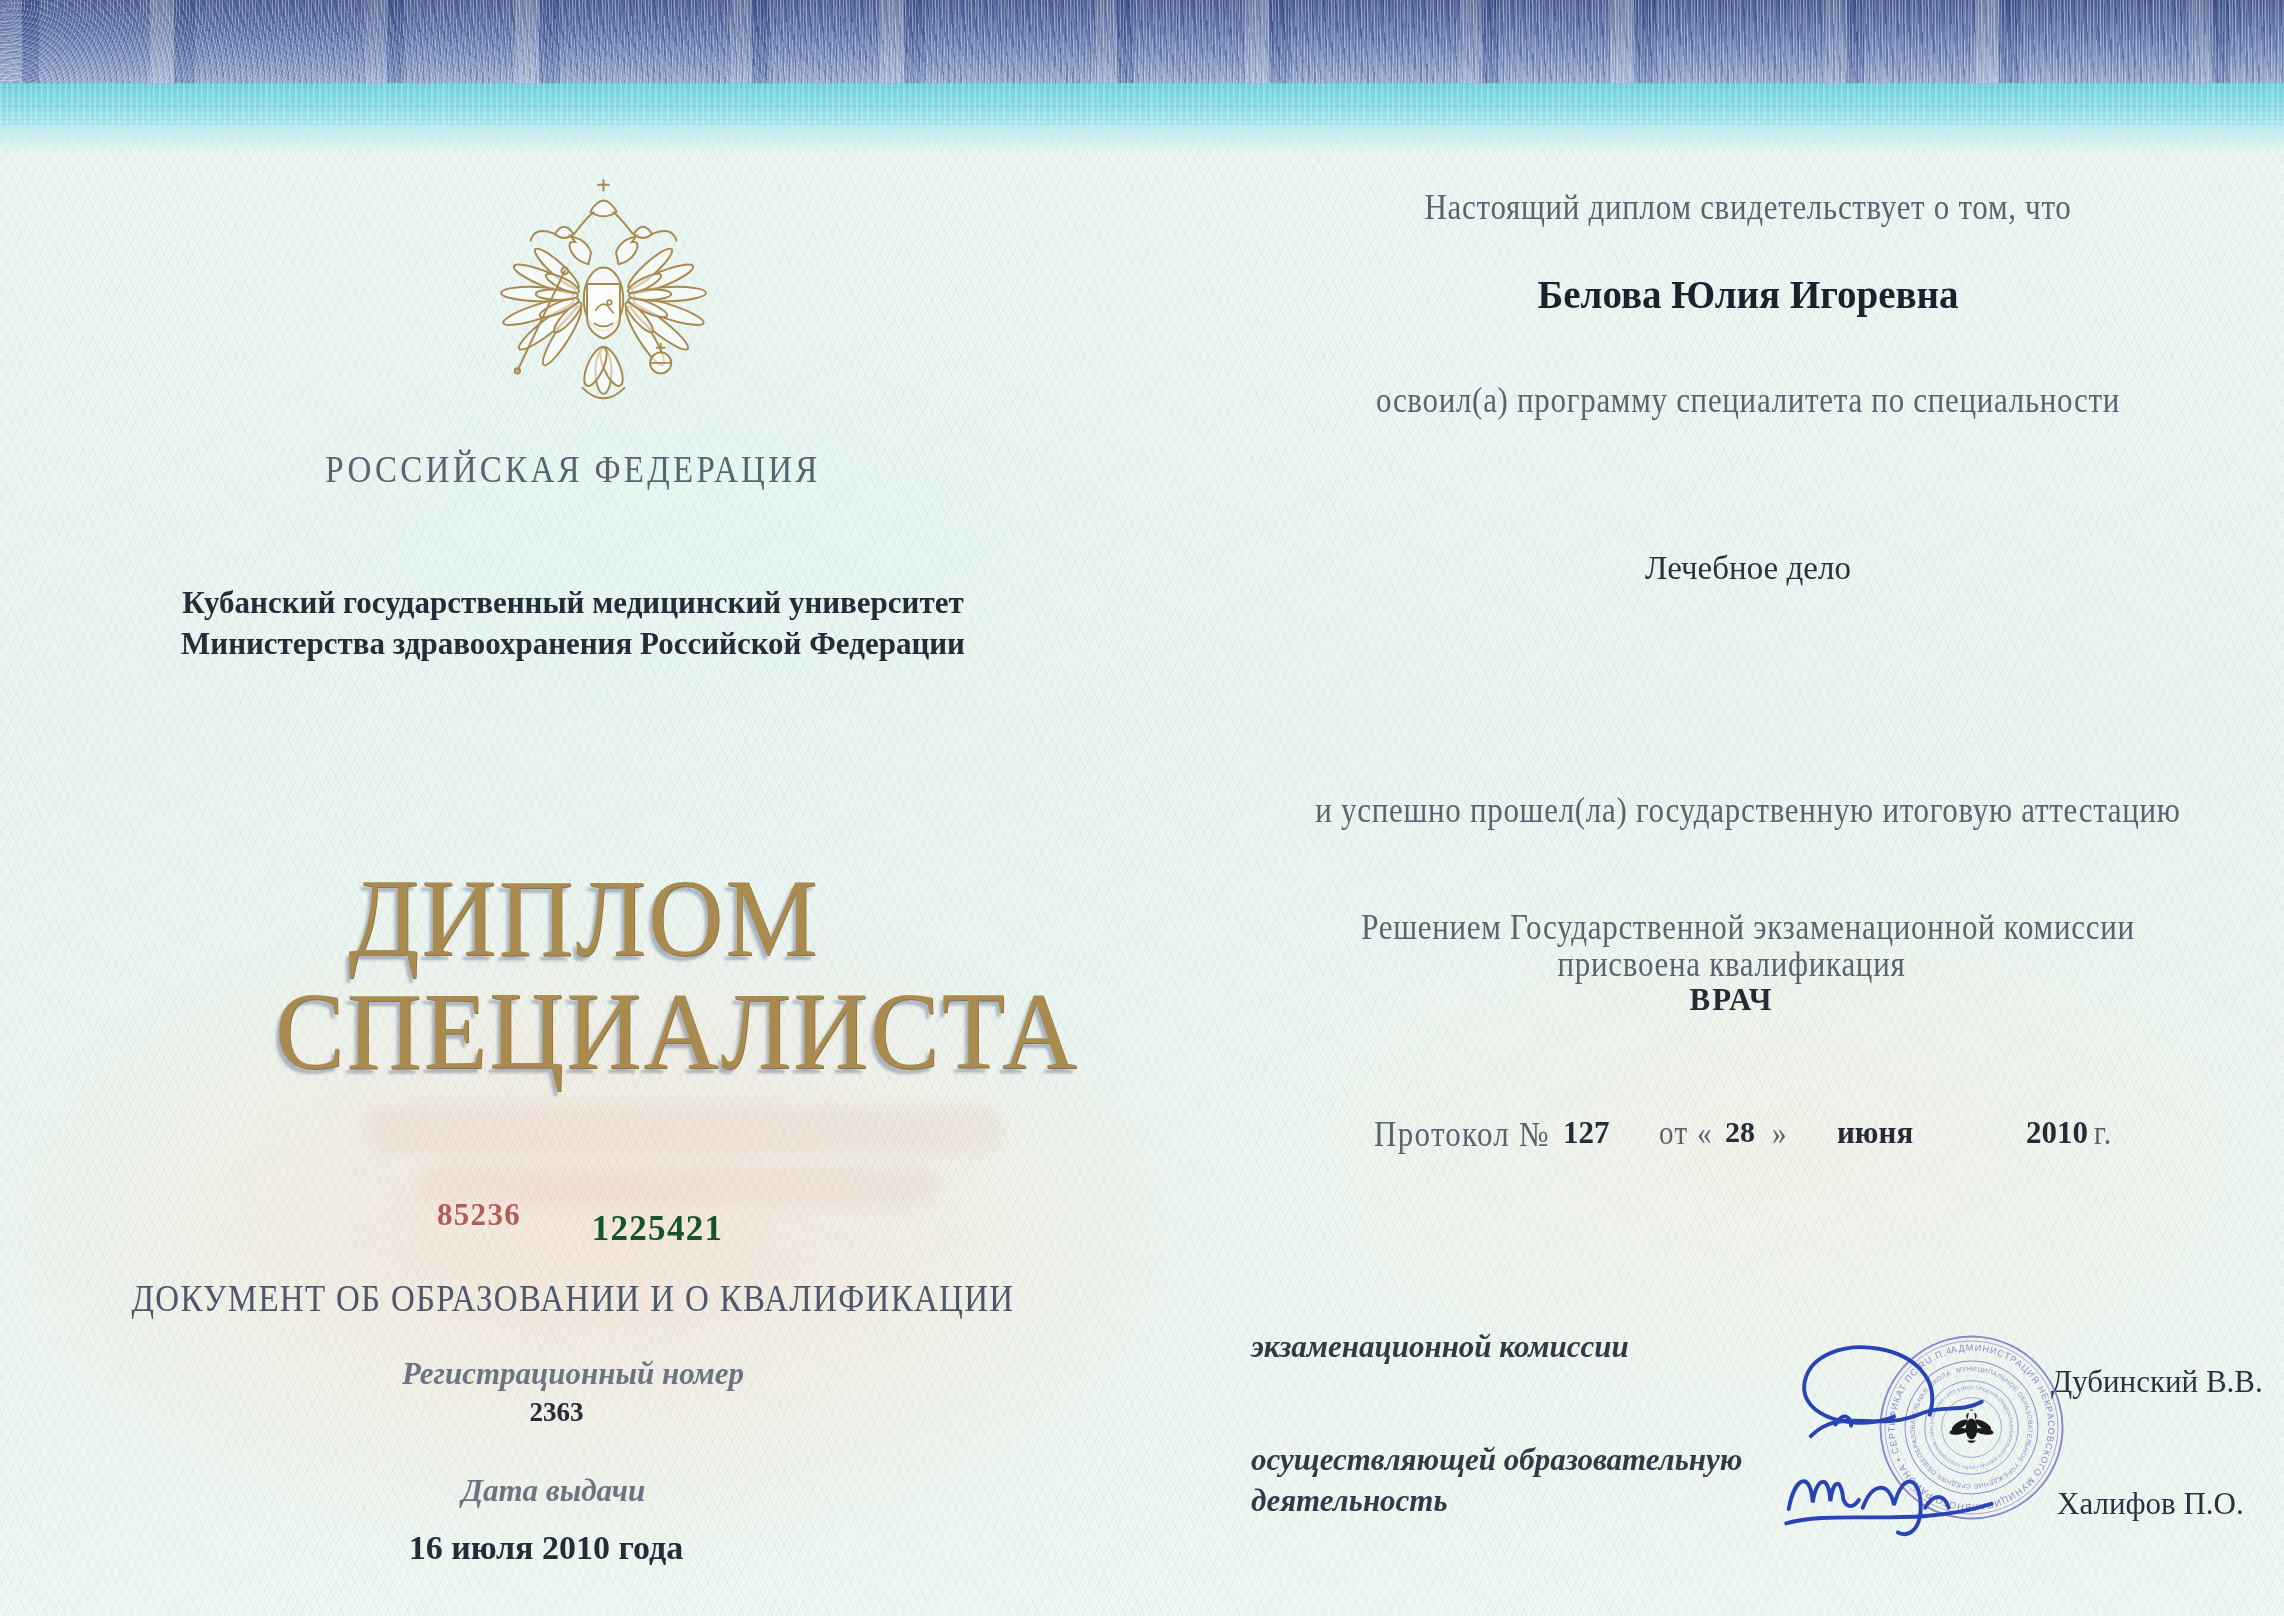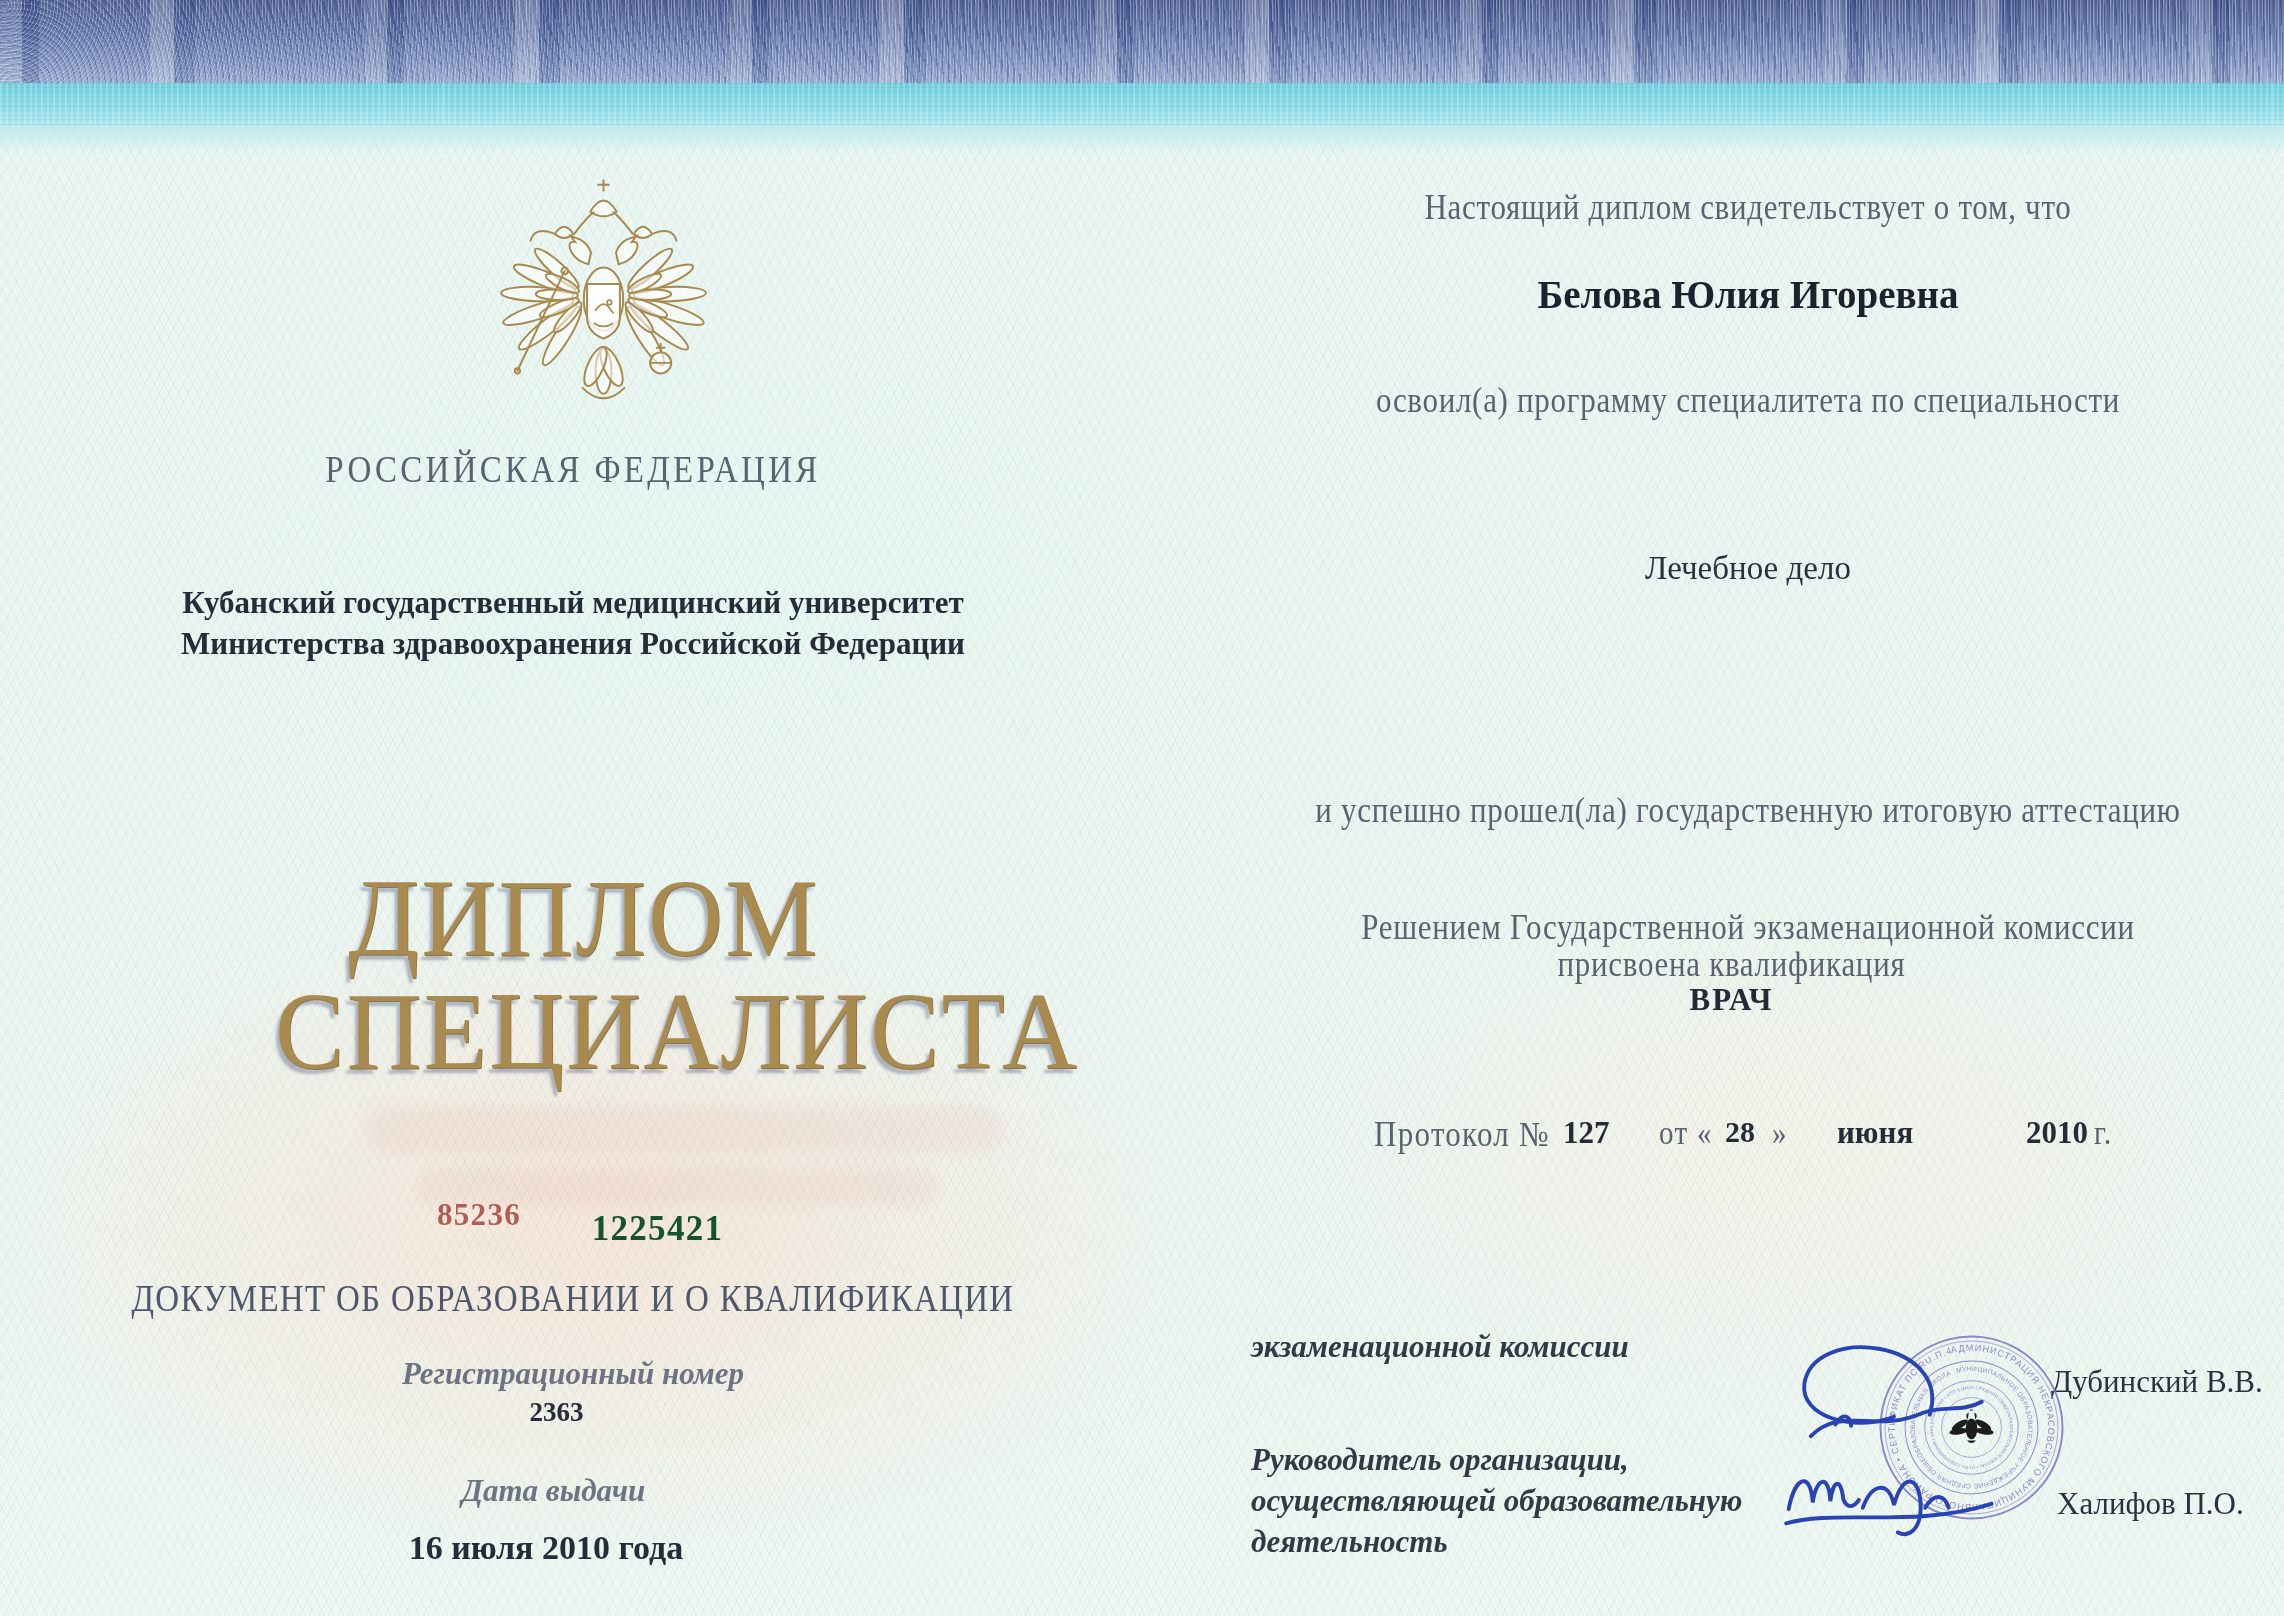--- a/index.html
+++ b/index.html
@@ -190,21 +190,20 @@
   <span class="abs z3 thin-caps" style="left:1772px;top:1117px;font-size:29px;">»</span>
   <span class="abs z3 bold-dark" style="left:1837px;top:1115px;font-size:31px;">июня</span>
   <span class="abs z3 bold-dark" style="left:2018px;top:1115px;font-size:31px;margin-left:8px;">2010</span>
   <span class="abs z3 thin-caps" style="left:2094px;top:1117px;font-size:29px;">г.</span>
 </div>
 
 <div class="abs z3 sig-label" style="left:1251px;top:1327px;width:638px;">
   <div>экзаменационной комиссии</div>
 </div>
 <div class="abs z3 sig-label" style="left:1251px;top:1440px;width:684px;">
-  <div>Руководитель организации,</div>
   <div>осуществляющей образовательную</div>
   <div>деятельность</div>
 </div>
 
 <svg class="abs" style="left:1874px;top:1330px;z-index:4;opacity:0.88;" width="195" height="195" viewBox="0 0 300 300">
   <g transform="rotate(-15 150 150)" fill="none" stroke="#7f78c8">
     <circle cx="150" cy="150" r="140" stroke-width="3"></circle>
     <circle cx="150" cy="150" r="133" stroke-width="1"></circle>
     <circle cx="150" cy="150" r="102" stroke-width="1.5"></circle>
     <circle cx="150" cy="150" r="72" stroke-width="1.2"></circle>

